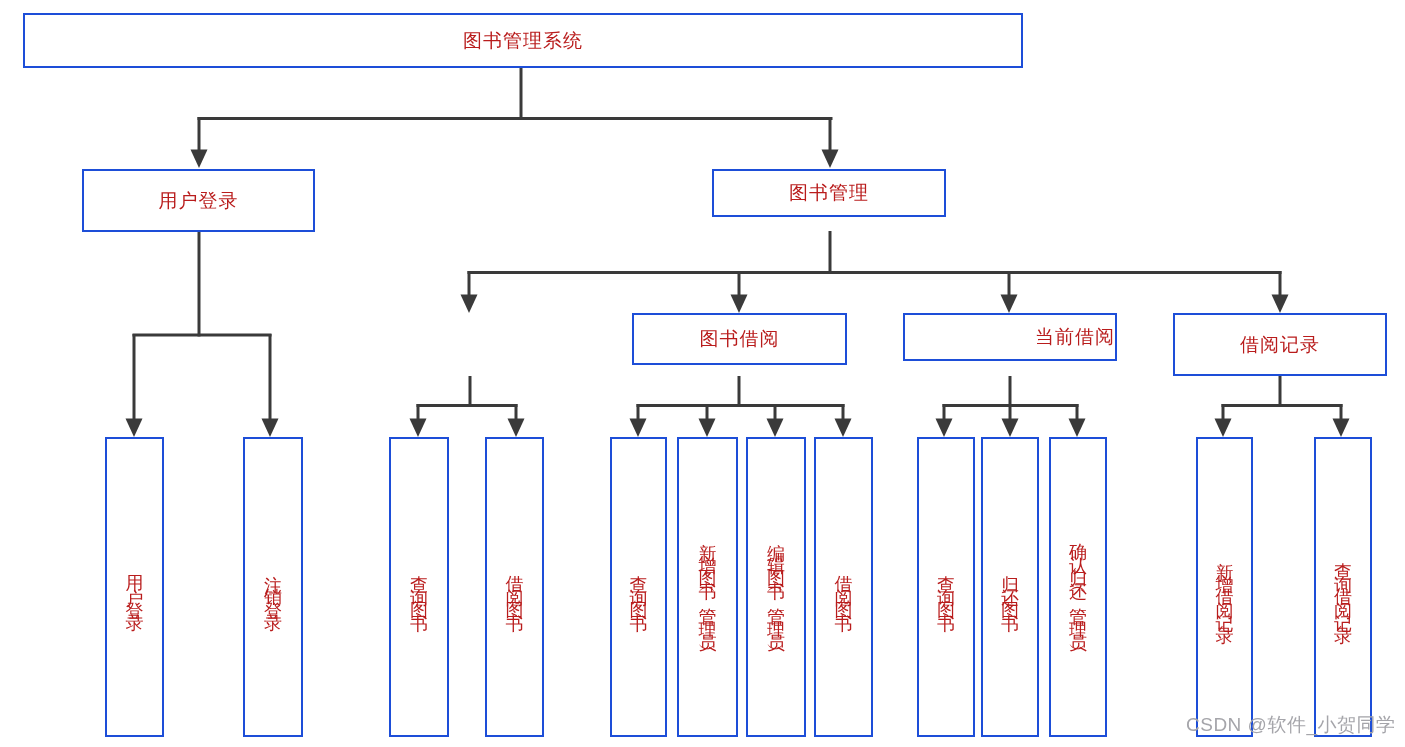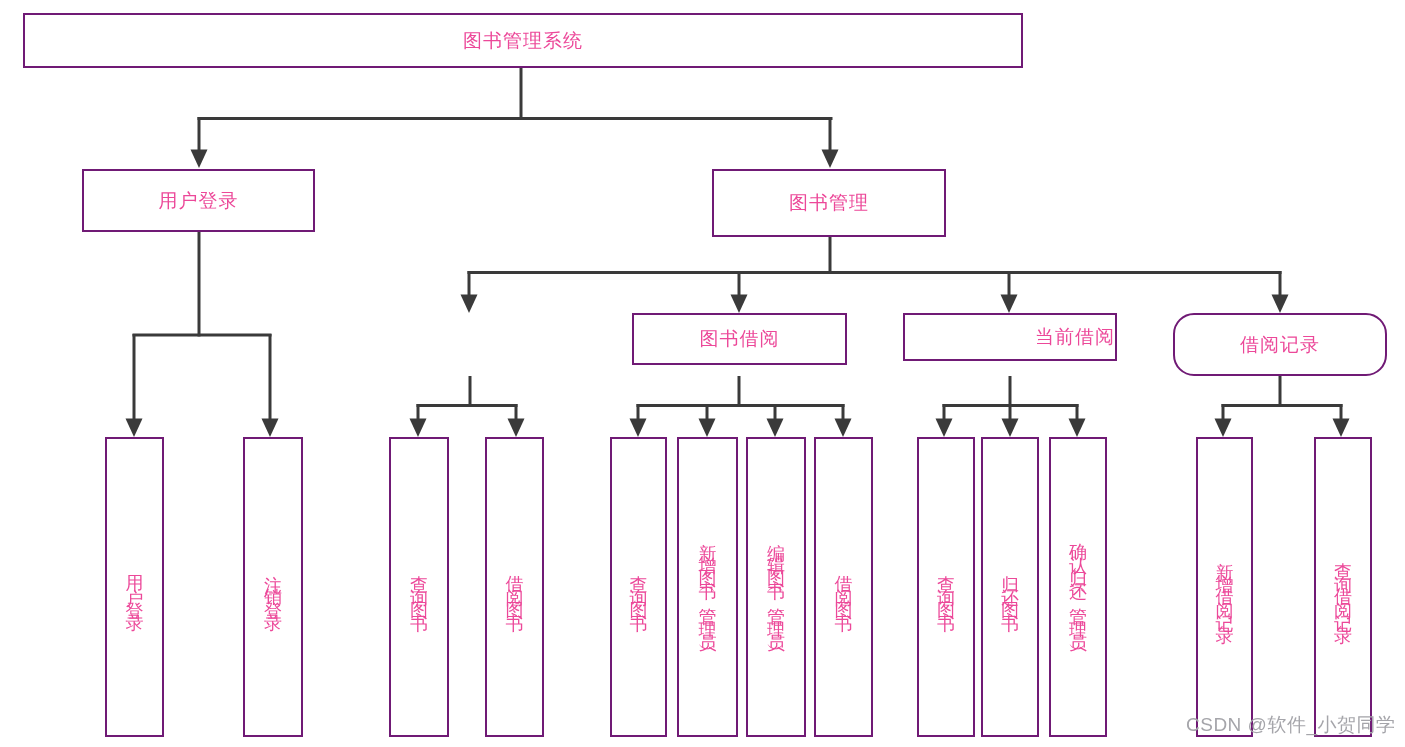--- a/index.html
+++ b/index.html
@@ -21,26 +21,26 @@
     width: 1405px;
     height: 747px;
   }
   svg.wires line {
     stroke: #3a3a3a;
     stroke-width: 3;
   }
   .node {
     position: absolute;
     box-sizing: border-box;
-    border: 2px solid #701a75;
+    border: 2px solid #1d4ed8;
     background: #ffffff;
     display: flex;
     align-items: center;
     justify-content: center;
-    color: #ec4899;
+    color: #b91c1c;
     font-size: 19px;
     letter-spacing: 1px;
     z-index: 2;
   }
   .node span {
     white-space: nowrap;
   }
   .node.vert {
     font-size: 18px;
   }
@@ -116,31 +116,31 @@
     <line x1="1341" y1="404" x2="1341" y2="419" marker-end="url(#arrow)"></line>
   </svg>
 
   <div class="node" style="left:23px;top:13px;width:1000px;height:55px;">
     <span>图书管理系统</span>
   </div>
 
   <div class="node" style="left:82px;top:169px;width:233px;height:63px;">
     <span>用户登录</span>
   </div>
-  <div class="node" style="left:712px;top:169px;width:234px;height:68px;">
+  <div class="node" style="left:712px;top:169px;width:234px;height:48px;">
     <span>图书管理</span>
   </div>
 
   <div class="node" style="left:632px;top:313px;width:215px;height:52px;">
     <span>图书借阅</span>
   </div>
   <div class="node" style="left:903px;top:313px;width:214px;height:48px;justify-content:flex-end;">
     <span>当前借阅</span>
   </div>
-  <div class="node" style="left:1173px;top:313px;width:214px;height:63px;border-radius:21px;">
+  <div class="node" style="left:1173px;top:313px;width:214px;height:63px;">
     <span>借阅记录</span>
   </div>
 
   <div class="node vert" style="left:105px;top:437px;width:59px;height:300px;">
     <span>用户登录</span>
   </div>
   <div class="node vert" style="left:243px;top:437px;width:60px;height:300px;">
     <span>注销登录</span>
   </div>
 

